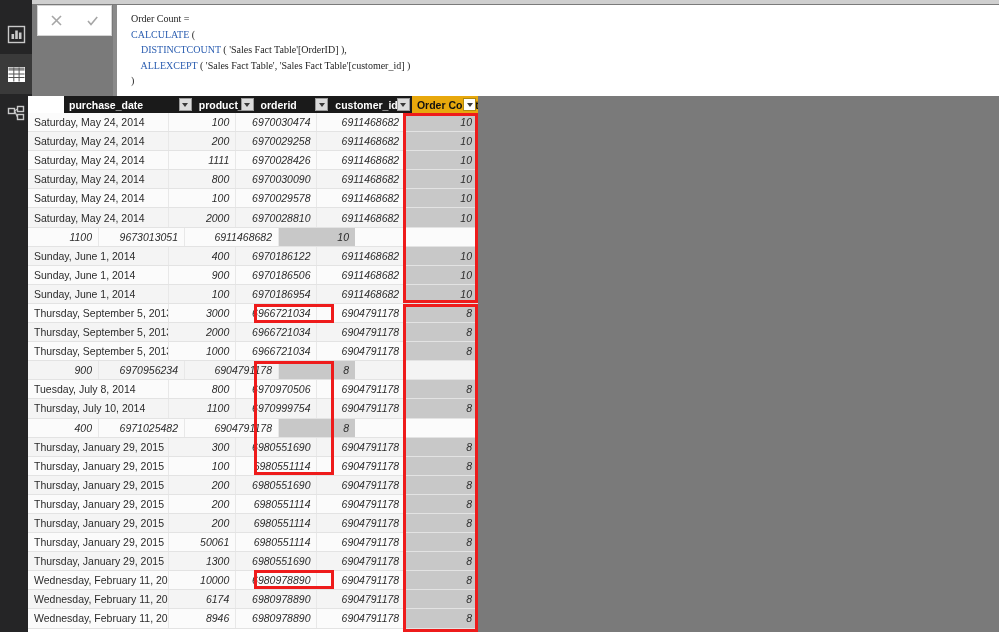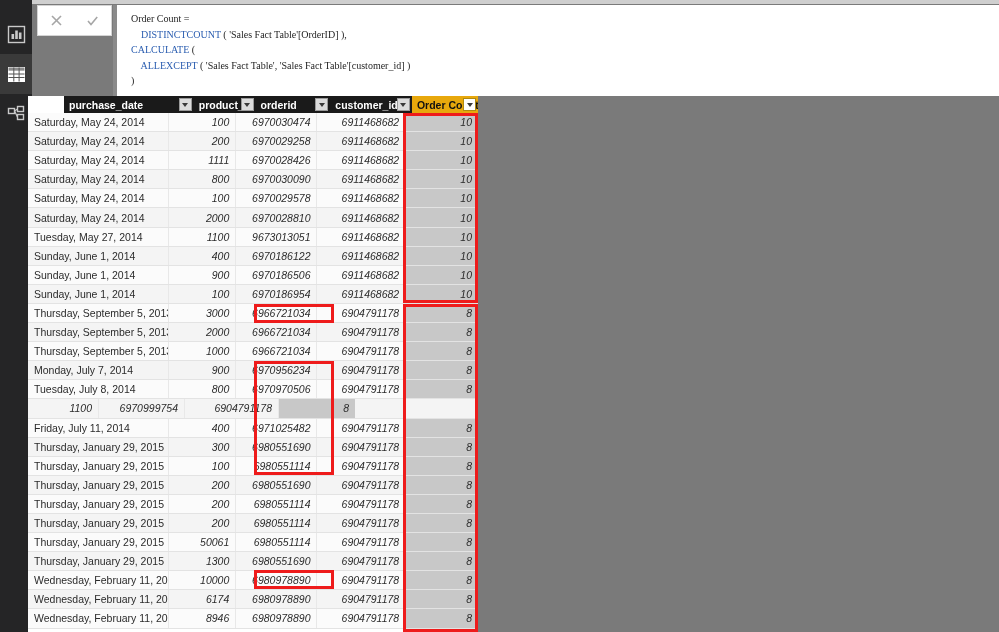--- a/index.html
+++ b/index.html
@@ -265,22 +265,22 @@
           <svg width="15" height="15" viewBox="0 0 15 15">
             <polyline points="3,8 6,11.5 12.2,4" fill="none" stroke="#a6a6a6" stroke-width="1.6"></polyline>
           </svg>
         </span>
       </div>
     </div>
 
     <div class="formula-box">
       <div id="formula-lines">
           <div class="formula-line"><span>Order Count =</span></div>
+          <div class="formula-line"><span class="kw">CALCULATE</span><span> (</span></div>
           <div class="formula-line"><span>    </span><span class="kw">DISTINCTCOUNT</span><span> ( 'Sales Fact Table'[OrderID] ),</span></div>
-          <div class="formula-line"><span class="kw">CALCULATE</span><span> (</span></div>
           <div class="formula-line"><span>    </span><span class="kw">ALLEXCEPT</span><span> ( 'Sales Fact Table', 'Sales Fact Table'[customer_id] )</span></div>
           <div class="formula-line"><span>)</span></div>
         </div>
     </div>
   </div>
 
   <div class="grid">
 
     <div class="hdr-row" id="header-row">
         <div class="hdr-cell c-date">
@@ -352,21 +352,20 @@
           <div class="cell c-meas measure">10</div>
         </div>
         <div class="row alt">
           <div class="cell c-date date">Saturday, May 24, 2014</div>
           <div class="cell c-prod num">2000</div>
           <div class="cell c-order num">6970028810</div>
           <div class="cell c-cust num">6911468682</div>
           <div class="cell c-meas measure">10</div>
         </div>
         <div class="row norm">
-          <div class="cell c-date date">Tuesday, May 27, 2014</div>
           <div class="cell c-prod num">1100</div>
           <div class="cell c-order num">9673013051</div>
           <div class="cell c-cust num">6911468682</div>
           <div class="cell c-meas measure">10</div>
         </div>
         <div class="row alt">
           <div class="cell c-date date">Sunday, June 1, 2014</div>
           <div class="cell c-prod num">400</div>
           <div class="cell c-order num">6970186122</div>
           <div class="cell c-cust num">6911468682</div>
@@ -401,41 +400,40 @@
           <div class="cell c-meas measure">8</div>
         </div>
         <div class="row norm">
           <div class="cell c-date date">Thursday, September 5, 2013</div>
           <div class="cell c-prod num">1000</div>
           <div class="cell c-order num">6966721034</div>
           <div class="cell c-cust num">6904791178</div>
           <div class="cell c-meas measure">8</div>
         </div>
         <div class="row alt">
-          <div class="cell c-date date">Monday, July 7, 2014</div>
           <div class="cell c-prod num">900</div>
           <div class="cell c-order num">6970956234</div>
           <div class="cell c-cust num">6904791178</div>
           <div class="cell c-meas measure">8</div>
         </div>
         <div class="row norm">
           <div class="cell c-date date">Tuesday, July 8, 2014</div>
           <div class="cell c-prod num">800</div>
           <div class="cell c-order num">6970970506</div>
           <div class="cell c-cust num">6904791178</div>
           <div class="cell c-meas measure">8</div>
         </div>
         <div class="row alt">
+          <div class="cell c-date date">Thursday, July 10, 2014</div>
           <div class="cell c-prod num">1100</div>
           <div class="cell c-order num">6970999754</div>
           <div class="cell c-cust num">6904791178</div>
           <div class="cell c-meas measure">8</div>
         </div>
         <div class="row norm">
-          <div class="cell c-date date">Friday, July 11, 2014</div>
           <div class="cell c-prod num">400</div>
           <div class="cell c-order num">6971025482</div>
           <div class="cell c-cust num">6904791178</div>
           <div class="cell c-meas measure">8</div>
         </div>
         <div class="row alt">
           <div class="cell c-date date">Thursday, January 29, 2015</div>
           <div class="cell c-prod num">300</div>
           <div class="cell c-order num">6980551690</div>
           <div class="cell c-cust num">6904791178</div>

